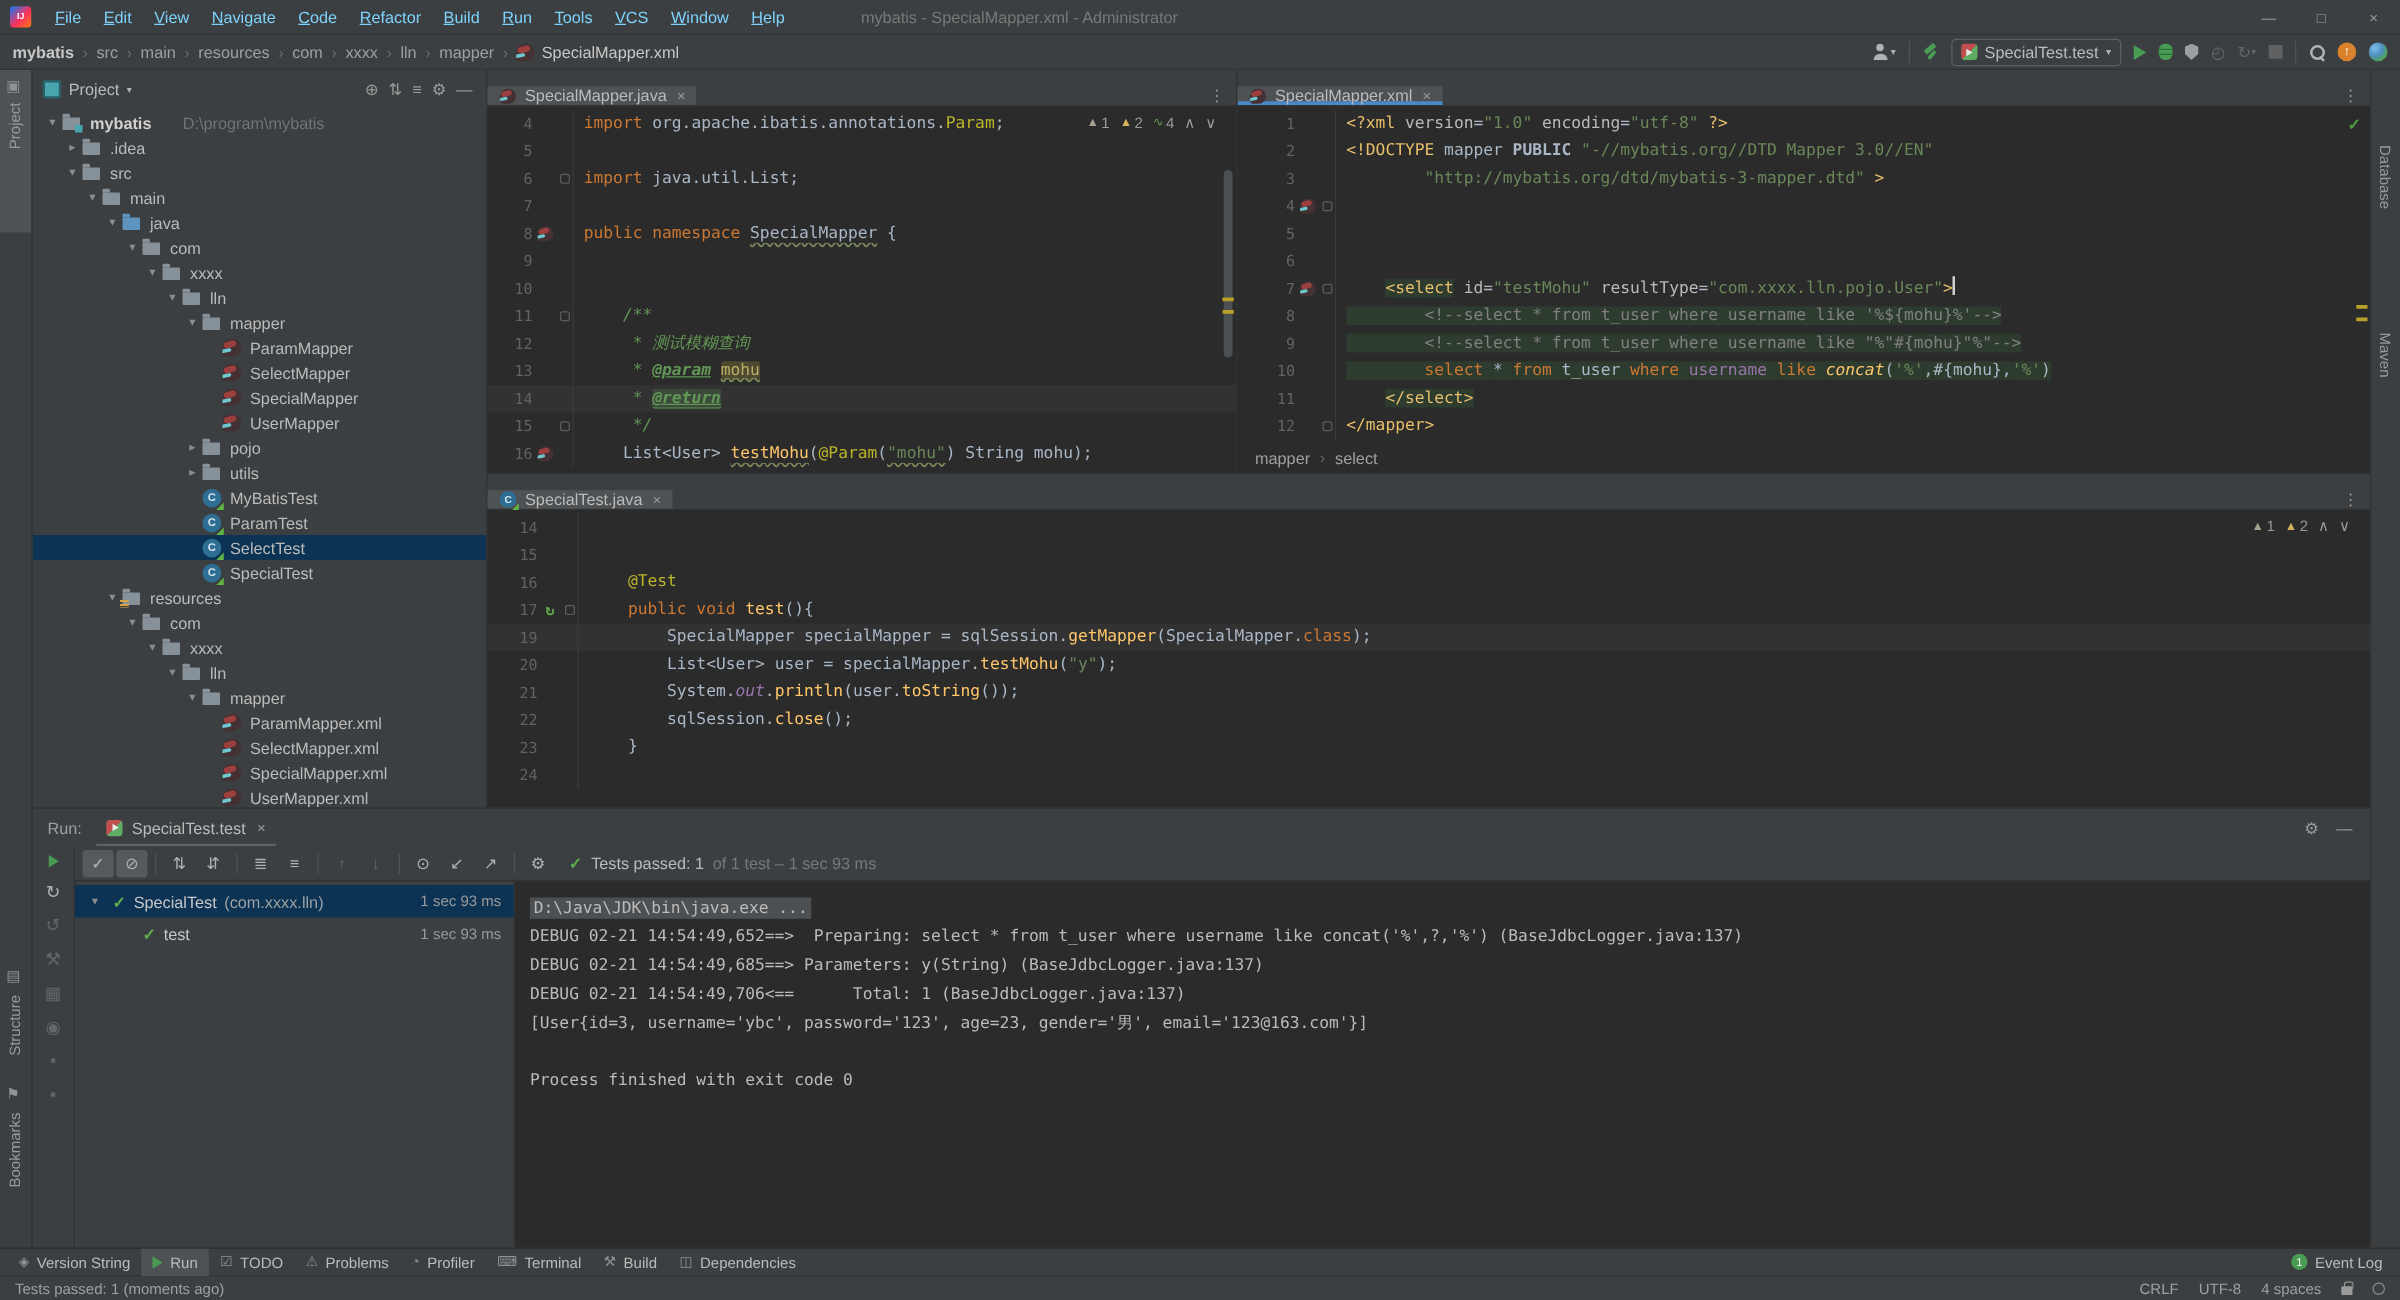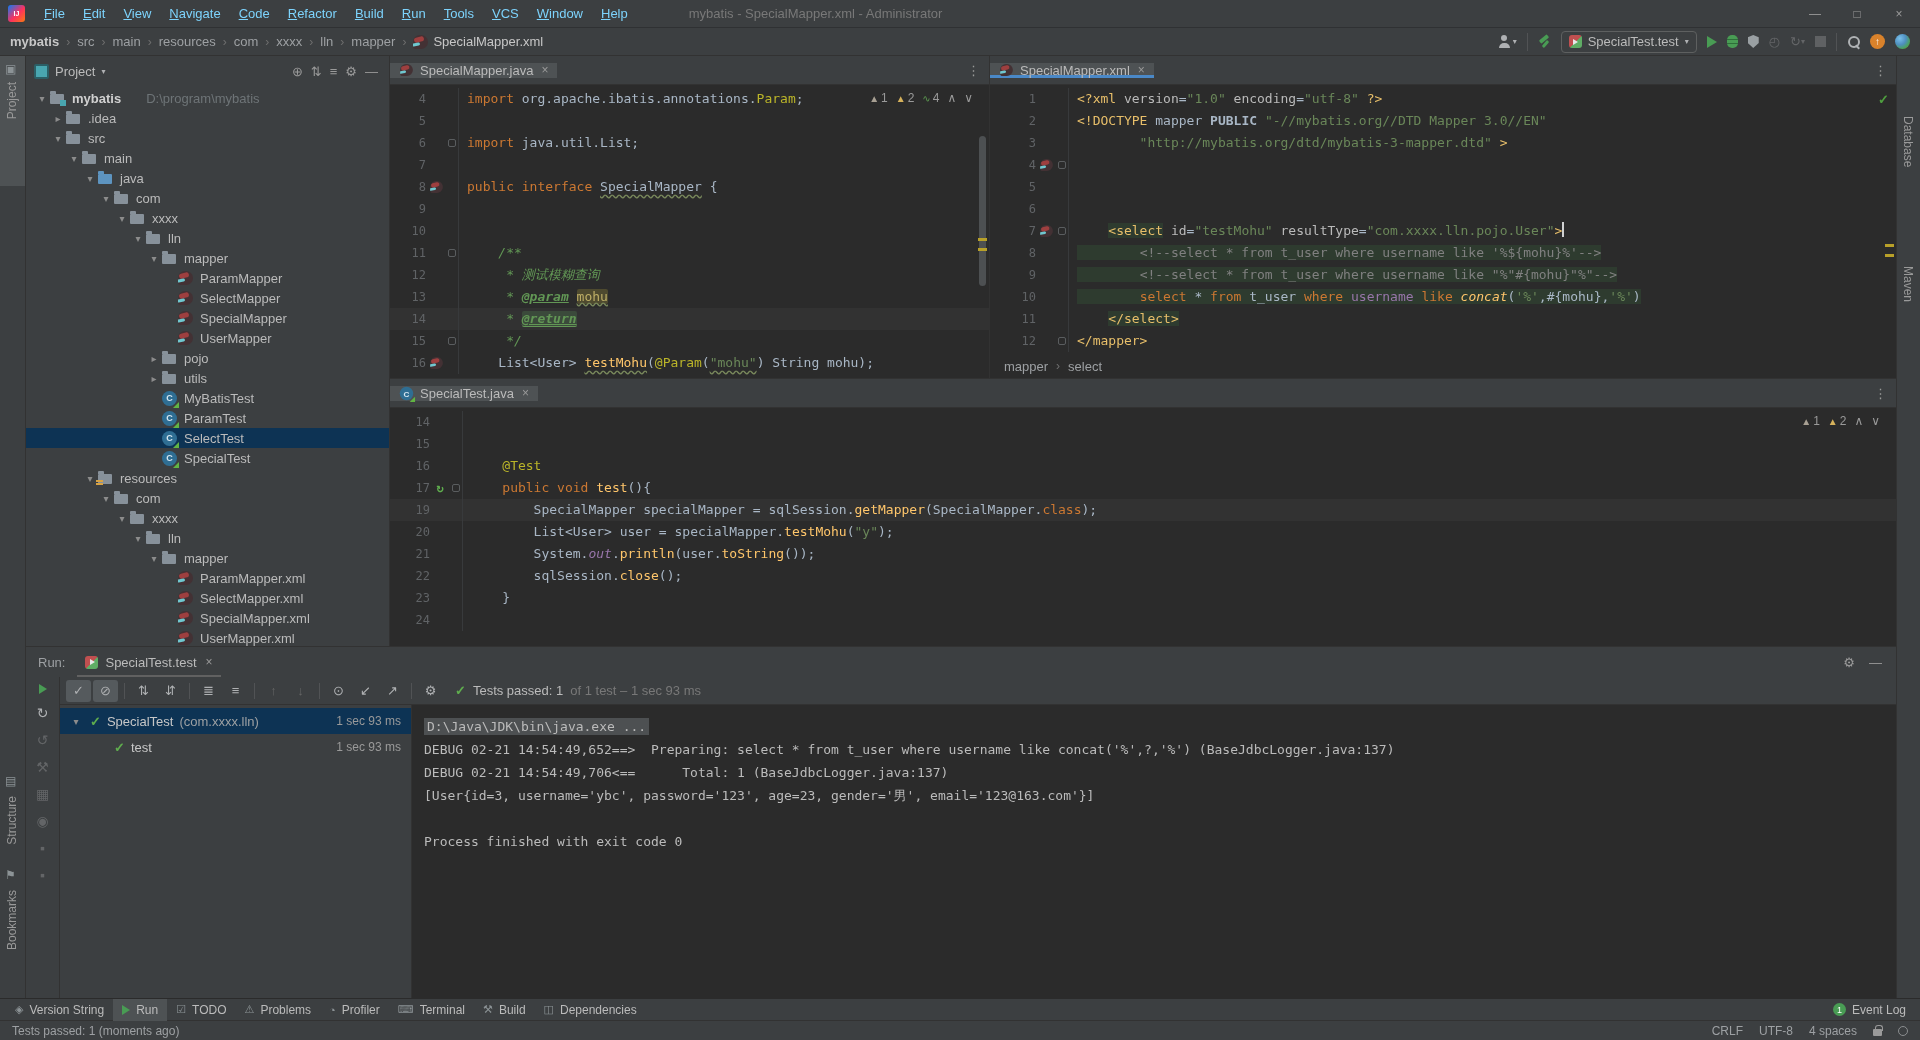--- a/index.html
+++ b/index.html
@@ -85,21 +85,21 @@
   .tlabel{margin-left:4px}
   .tlabel.b{font-weight:bold;color:#d0d0d0}
   .textra{margin-left:25px;color:#6e7477}
   
   .edstack{flex:1;display:flex;flex-direction:column;background:#2b2b2b;min-width:0}
   .edtoprow{display:flex;height:322px}
   .edpane{display:flex;flex-direction:column;position:relative;min-width:0}
   .edjava{width:600px;border-right:1px solid #323232;flex-shrink:0}
   .edxml{flex:1}
   .edbot{flex:1;border-top:1px solid #323232;display:flex;flex-direction:column;position:relative}
-  .tabbar{height:29px;background:#3c3f41;border-bottom:1px solid #323232;display:flex;align-items:center;flex-shrink:0}
+  .tabbar{height:29px;background:#3c3f41;border-bottom:1px solid #323232;display:flex;align-items:flex-end;flex-shrink:0}
   .tab{display:flex;align-items:center;gap:6px;padding:0 9px;background:#4e5254;color:#bbbbbb}
   .tab.focus{box-shadow:inset 0 -3px 0 #4a88c7}
   .tabx{color:#9a9a9a;font-size:12px;margin-left:2px}
   .tabmore{margin-left:auto;color:#9a9a9a;padding:0 9px;display:flex;align-items:center}
   .edbody{flex:1;position:relative;overflow:hidden;font:13px "DejaVu Sans Mono",monospace;padding-top:3px}
   .cl{height:22px;line-height:22px;display:flex}
   .cl.hlrow{background:#323232}
   .gut{display:flex;align-items:center;flex-shrink:0}
   .num{text-align:right;color:#606366;font-size:12px}
   .edjava .num{width:36px}.edxml .num{width:46px}.edbot .num{width:40px}
@@ -518,21 +518,21 @@
                   <span class="codeln"></span>
                 </div>
                 <div class="cl">
                   <span class="gut">
                     <span class="num">8</span>
                     <span class="gic">
                       <span class="bird"></span>
                     </span>
                     <span class="foldc"></span>
                   </span>
-                  <span class="codeln"><span class="kw">public interface </span><span class="pl wavy">SpecialMapper</span><span class="pl"> {</span></span>
+                  <span class="codeln"><span class="kw">public namespace </span><span class="pl wavy">SpecialMapper</span><span class="pl"> {</span></span>
                 </div>
                 <div class="cl">
                   <span class="gut">
                     <span class="num">9</span>
                     <span class="gic"></span>
                     <span class="foldc"></span>
                   </span>
                   <span class="codeln"></span>
                 </div>
                 <div class="cl">
@@ -918,20 +918,21 @@
                 <div class="rtrow" style="padding-left: 32px;">
                   <span class="chev"></span>
                   <span class="okglyph">✓</span>
                   <span class="rtname">test</span>
                   <span class="rtime">1 sec 93 ms</span>
                 </div>
               </div>
             <div class="rconsole" id="rconsole">
                 <div class="conline"><span class="chip">D:\Java\JDK\bin\java.exe ...</span></div>
                 <div class="conline">DEBUG 02-21 14:54:49,652==&gt;  Preparing: select * from t_user where username like concat('%',?,'%') (BaseJdbcLogger.java:137)</div>
+                <div class="conline">DEBUG 02-21 14:54:49,685==&gt; Parameters: y(String) (BaseJdbcLogger.java:137)</div>
                 <div class="conline">DEBUG 02-21 14:54:49,706&lt;==      Total: 1 (BaseJdbcLogger.java:137)</div>
                 <div class="conline">[User{id=3, username='ybc', password='123', age=23, gender='男', email='123@163.com'}]</div>
                 <div class="conline"></div>
                 <div class="conline">Process finished with exit code 0</div>
               </div>
           </div>
         </div>
       </div>
     </div>
   </div>

